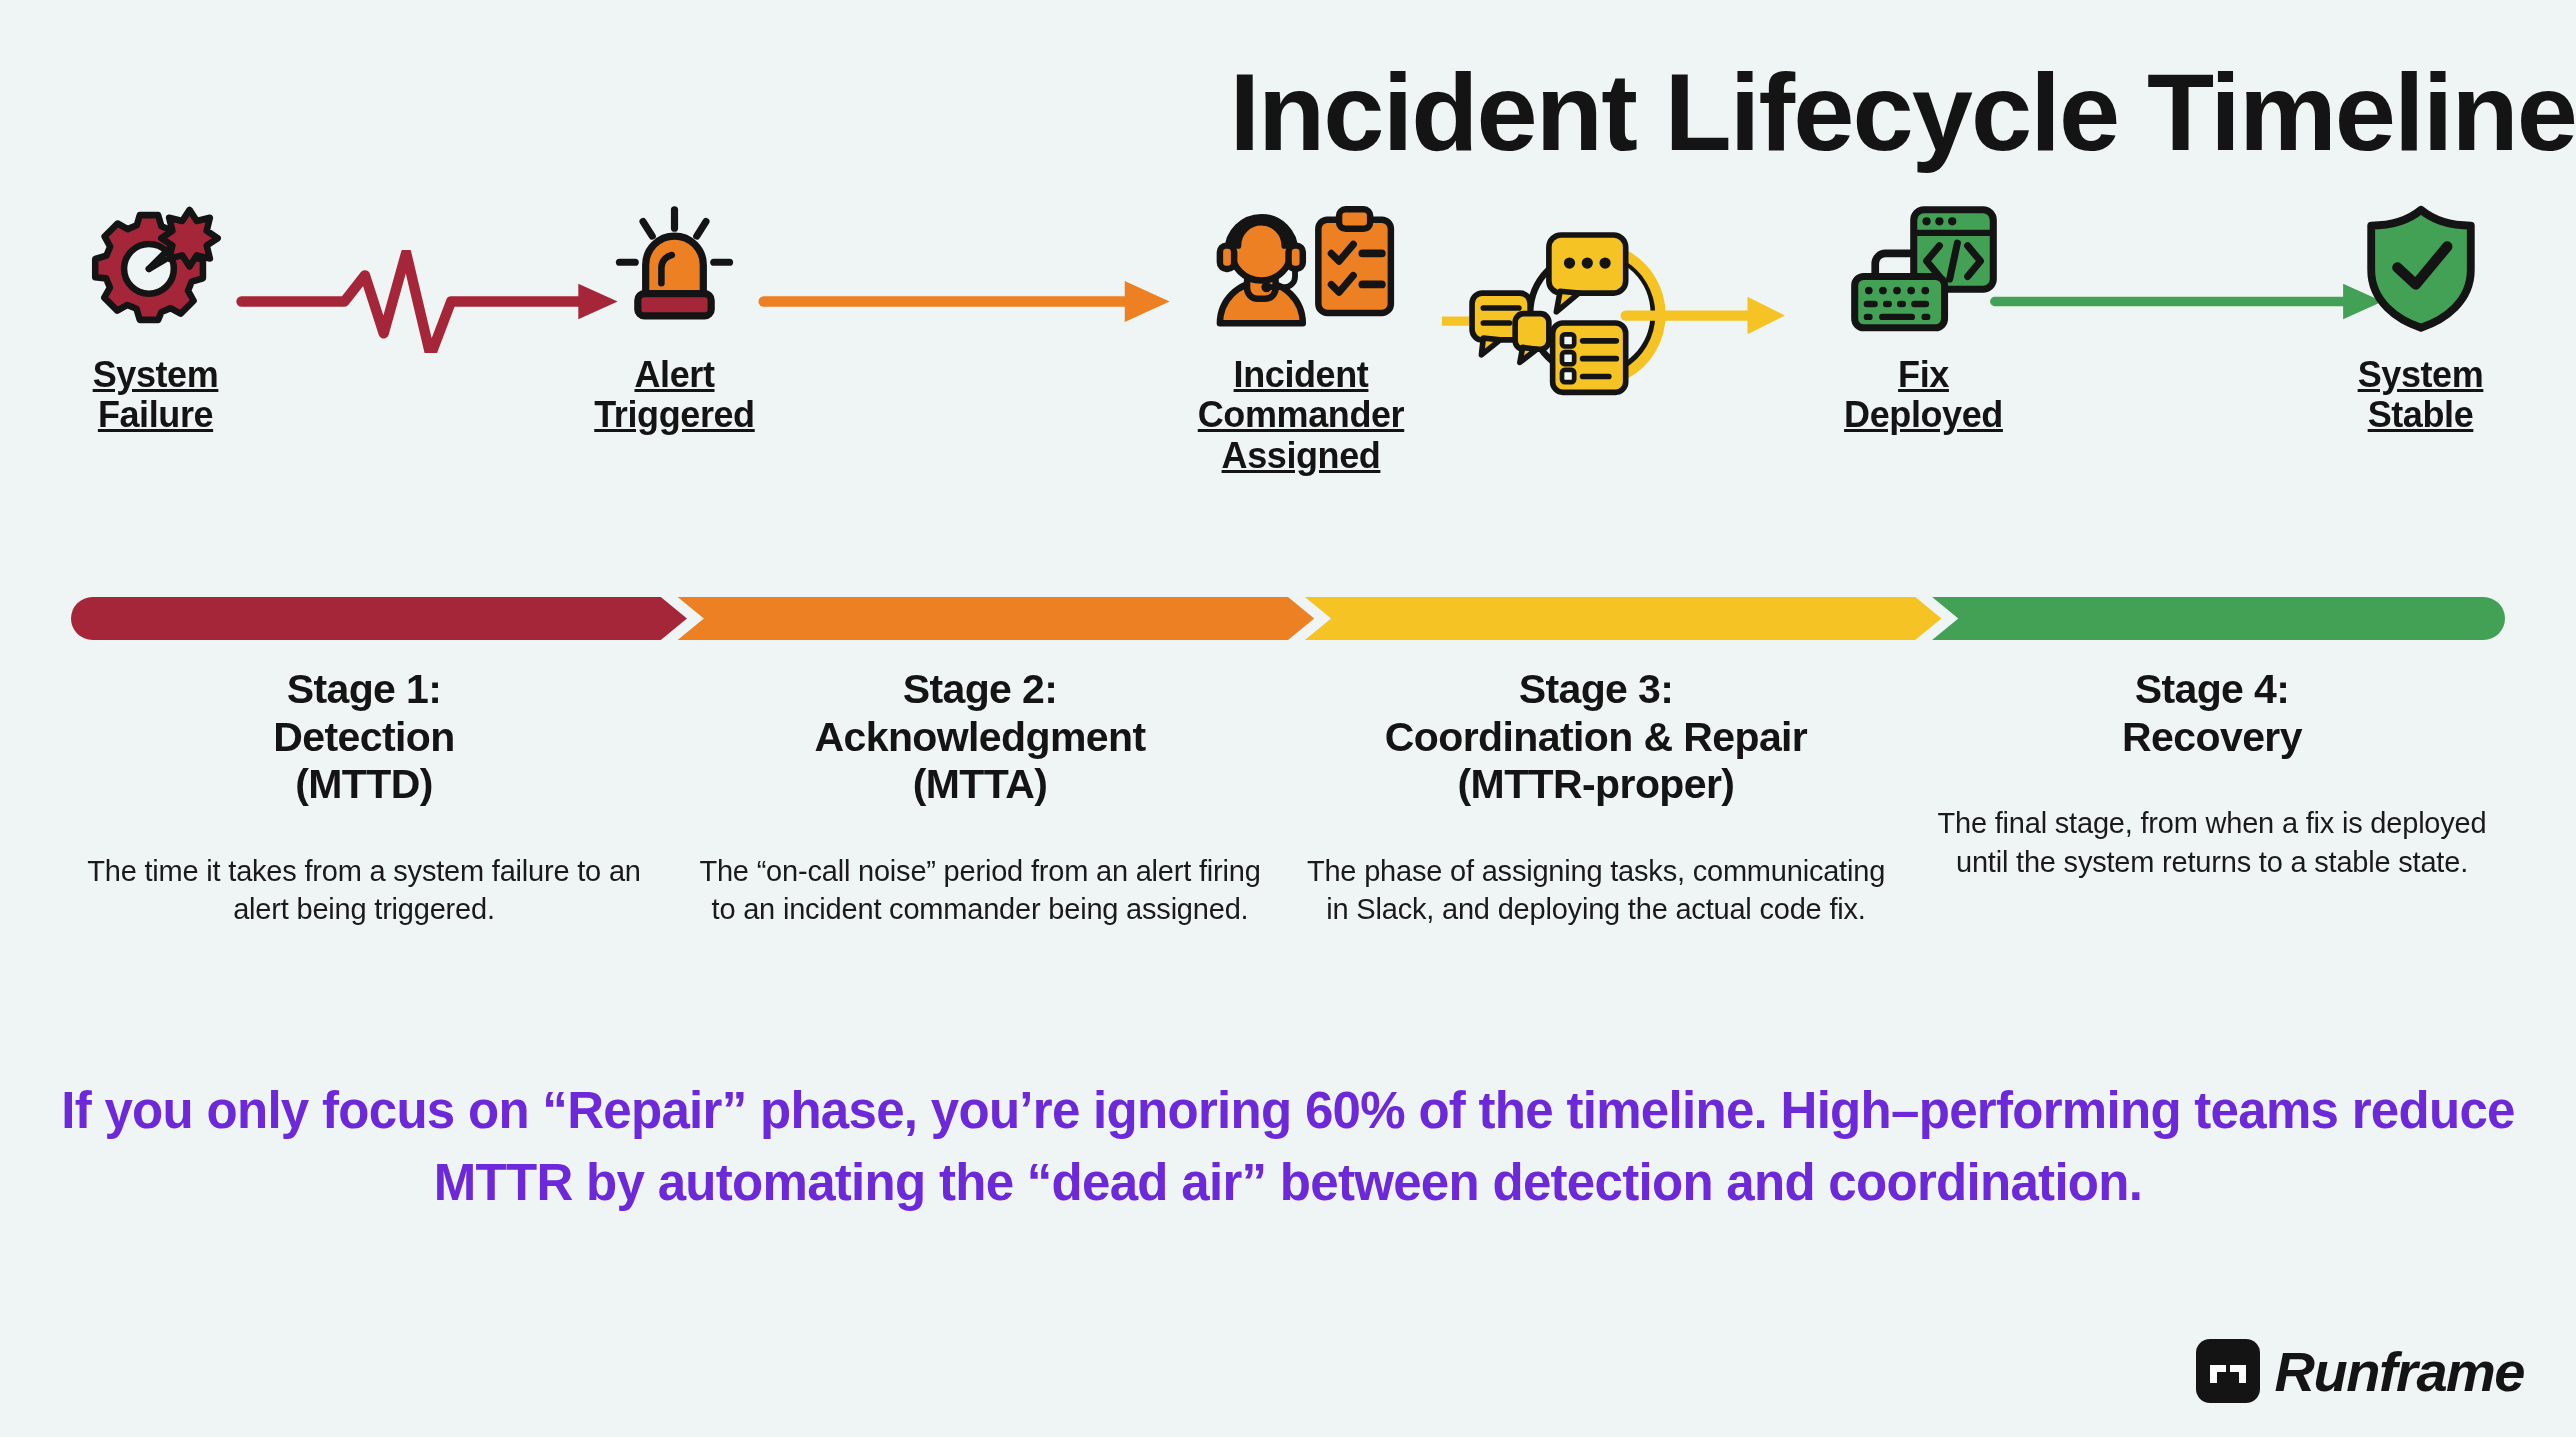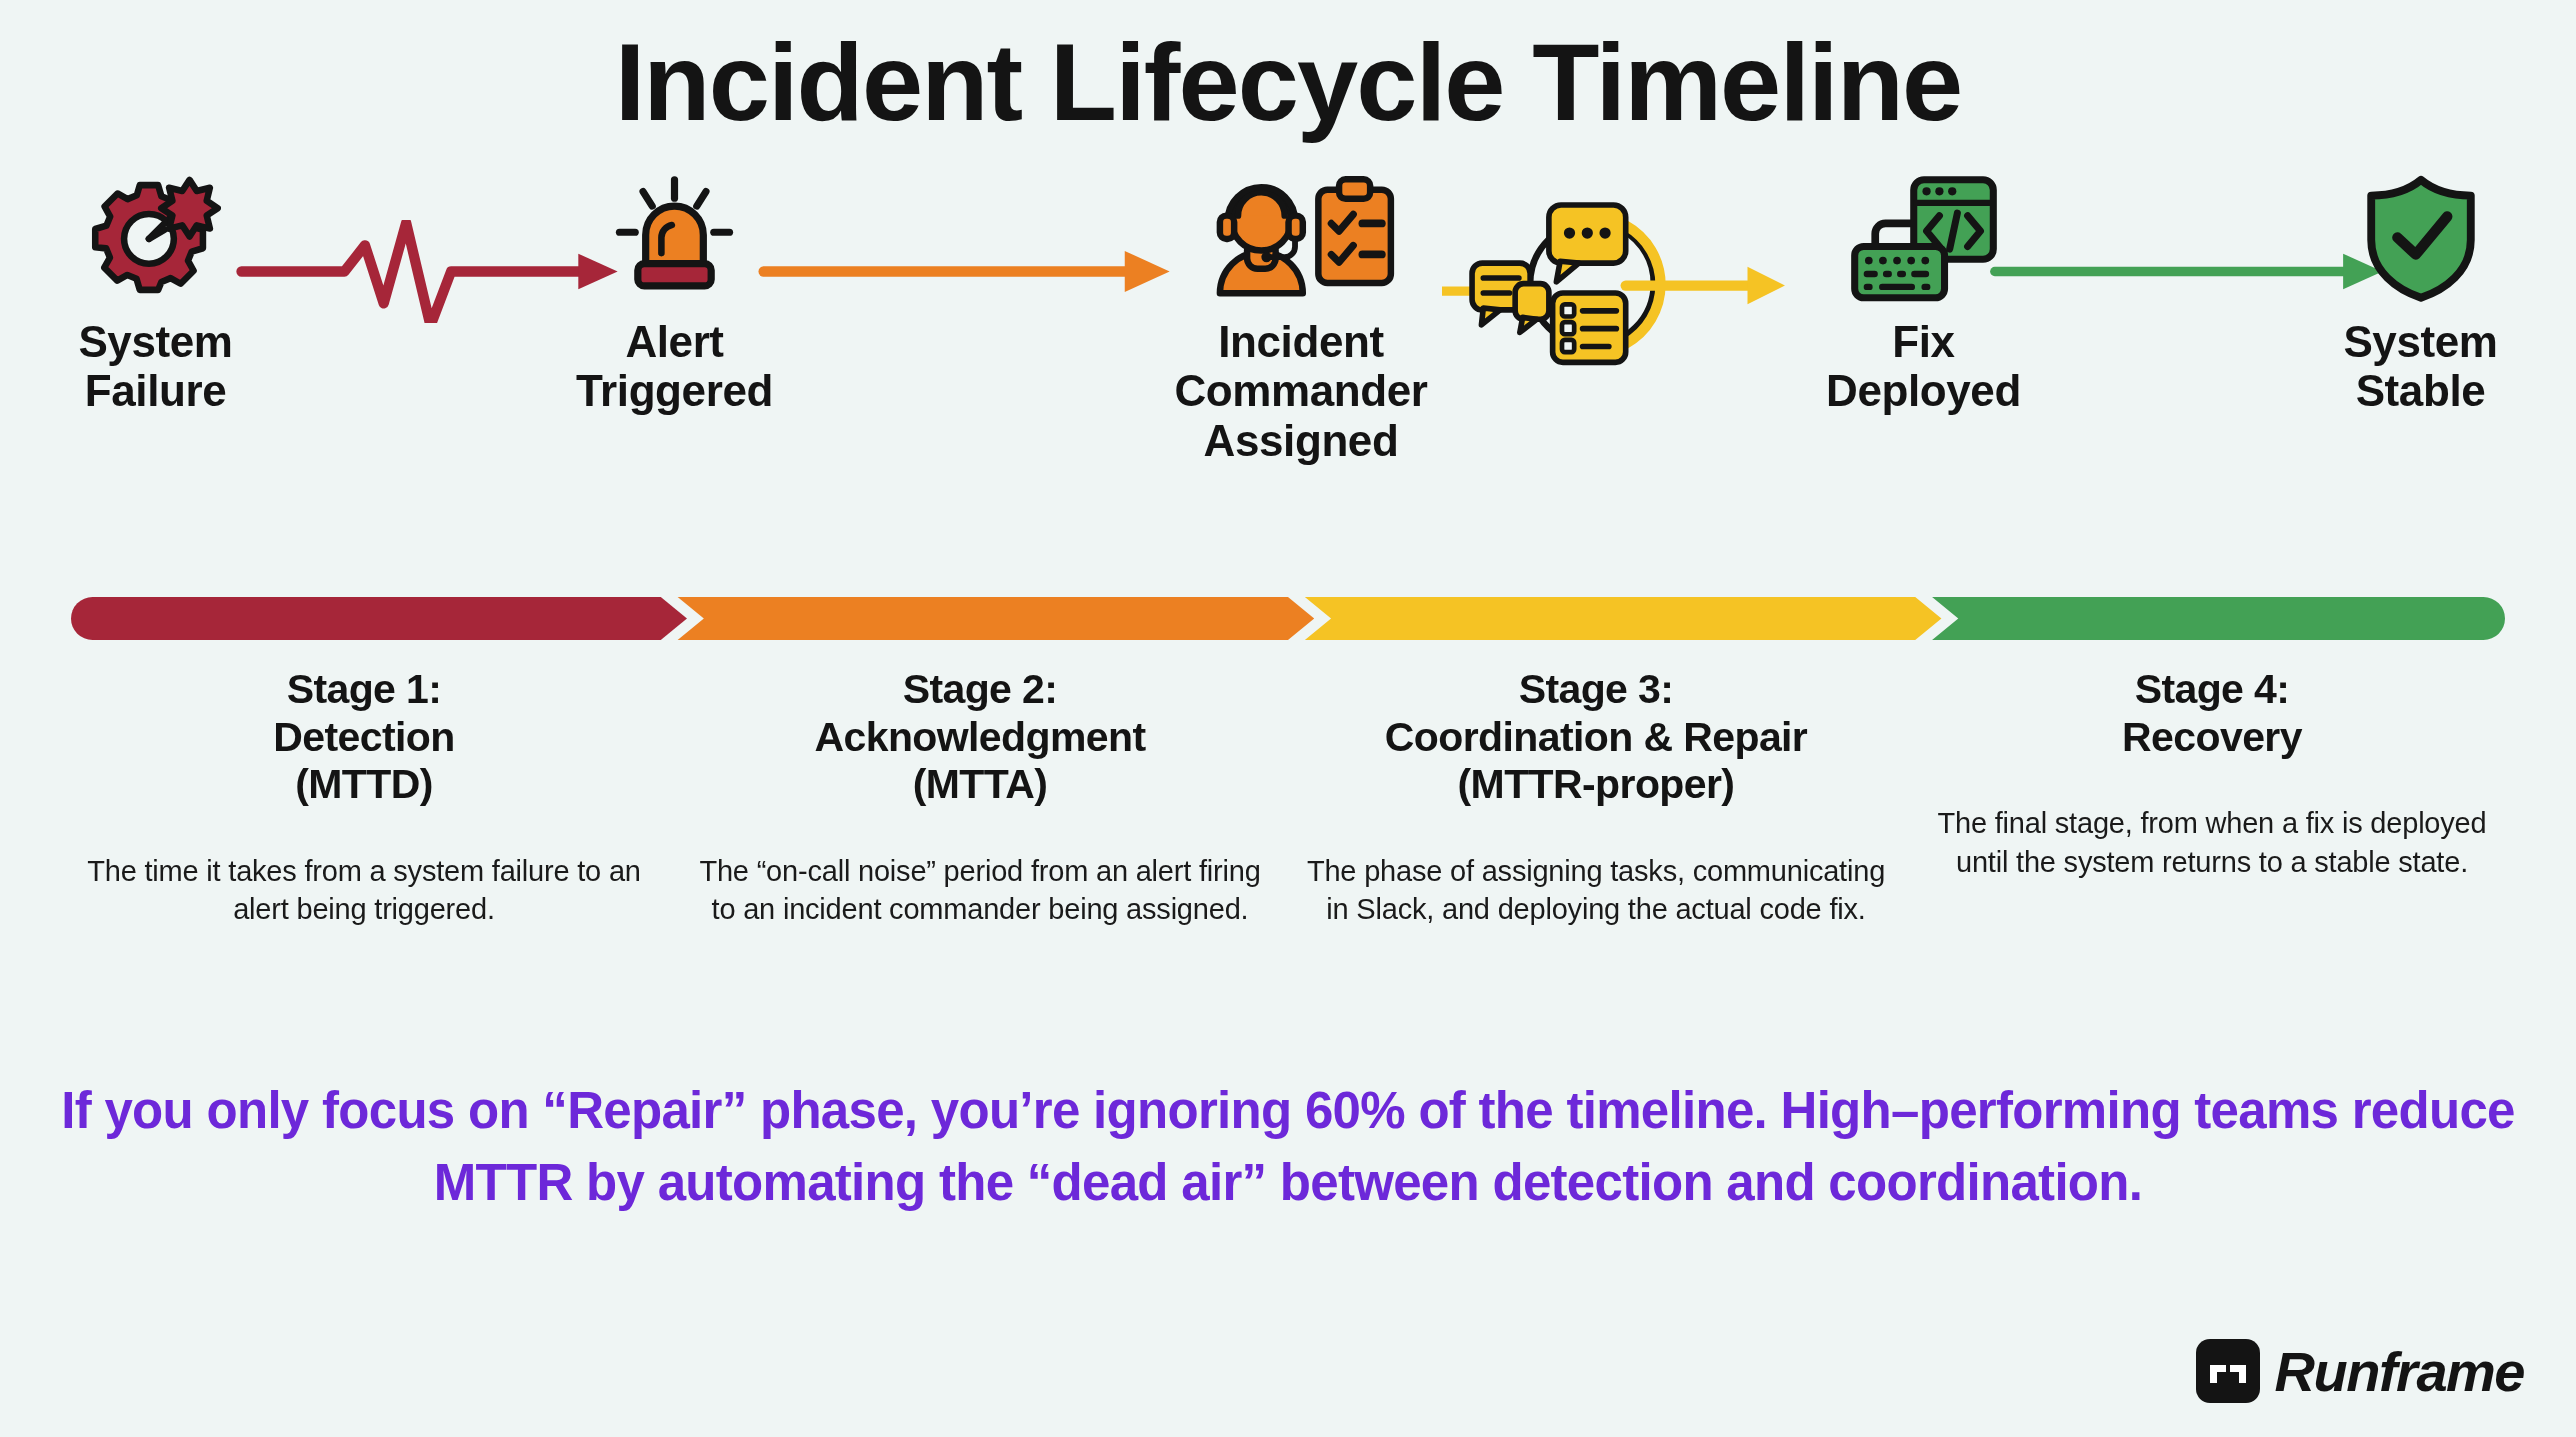--- a/index.html
+++ b/index.html
@@ -7,25 +7,25 @@
   body {
     background: #eff5f4;
     font-family: "Liberation Sans", sans-serif;
     color: #141414;
     position: relative;
     overflow: hidden;
   }
 
   
   .title {
-    text-align: center;
+    text-align: right;
     font-size: 110px;
     font-weight: 700;
     letter-spacing: -1.9px;
-    padding-top: 24px;
+    padding-top: 54px;
     line-height: 1.05;
     color: #141414;
   }
 
   
   .flow {
     position: relative;
     height: 309px;
     margin-top: 22.5px;
   }
@@ -35,26 +35,27 @@
     text-align: center;
     width: 281px;
   }
   .node .art {
     height: 150px;
     display: flex;
     align-items: center;
     justify-content: center;
   }
   .node .label {
-    margin-top: 5px;
-    font-size: 44px;
+    margin-top: 13px;
+    font-size: 36px;
     font-weight: 700;
     line-height: 1.12;
     letter-spacing: -0.4px;
     white-space: pre-line;
+    text-decoration: underline;
   }
 
   
   .conn {
     position: absolute;
     top: 58px;
     height: 103px;
     display: flex;
     align-items: center;
   }

